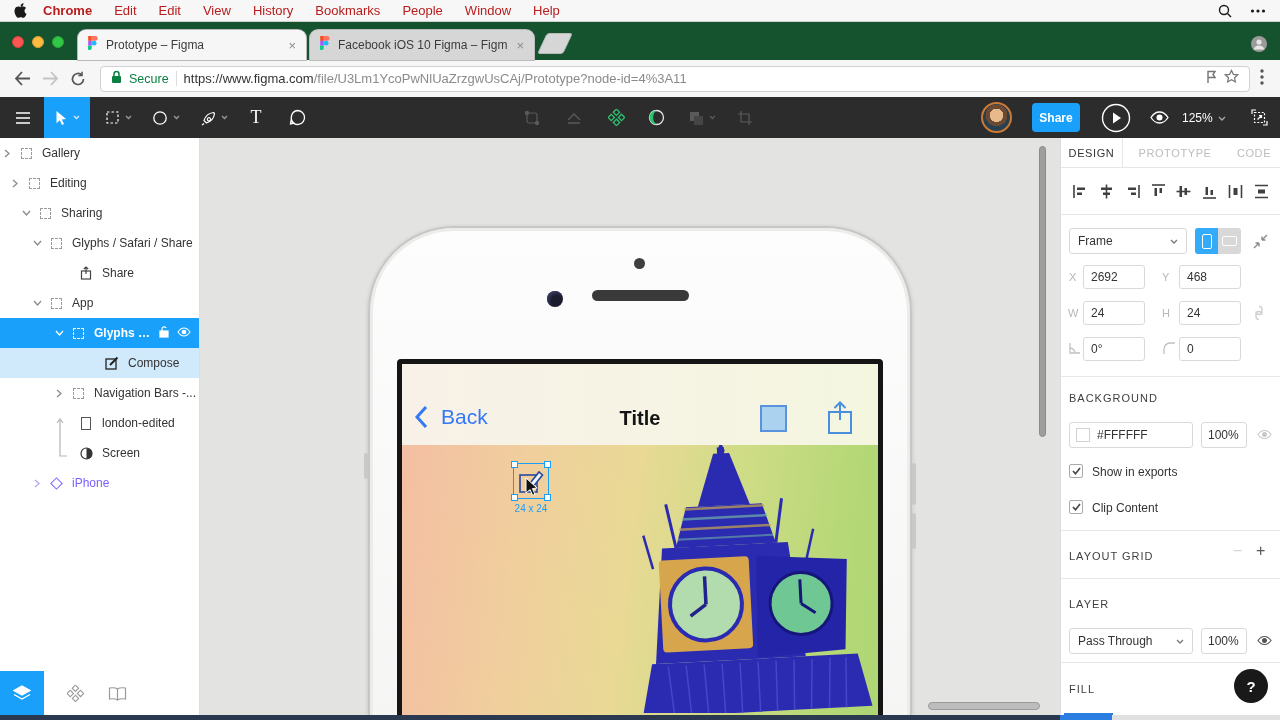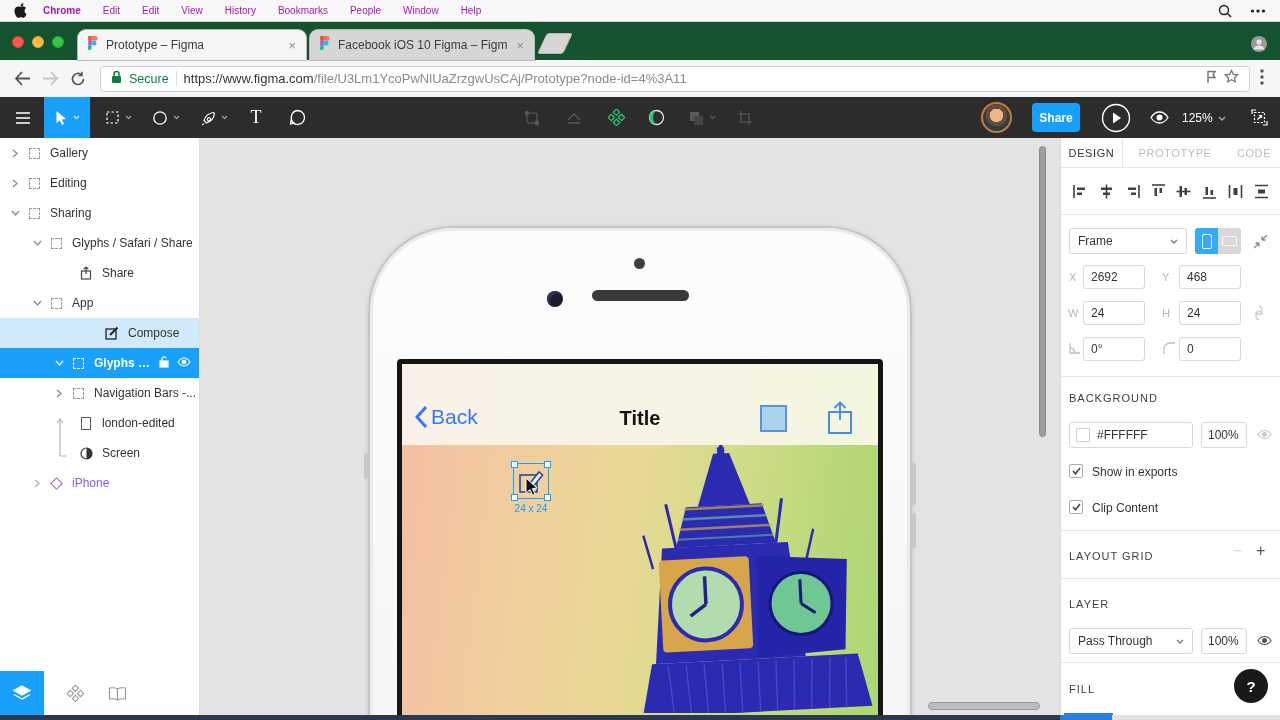--- a/index.html
+++ b/index.html
@@ -1,21 +1,21 @@
 <!DOCTYPE html>
 <html><head>
 <meta charset="utf-8">
 <style>
   * { margin:0; padding:0; box-sizing:border-box; }
   html,body { width:1280px; height:720px; overflow:hidden; font-family:"Liberation Sans",sans-serif; }
   #app { position:relative; width:1280px; height:720px; background:#e3e3e2; }
   .abs { position:absolute; }
 
   
-  #menubar { left:0; top:0; width:1280px; height:22px; background:#f7f7f7; border-bottom:1px solid #cfcfcf; display:flex; align-items:center; padding:0 14px; font-size:10px; color:#a21caf; z-index:40;}
+  #menubar { left:0; top:0; width:1280px; height:22px; background:#f7f7f7; border-bottom:1px solid #cfcfcf; display:flex; align-items:center; padding:0 14px; font-size:13px; color:#b91c1c; z-index:40;}
   #menubar .mitem { margin-right:22px; white-space:nowrap; }
   #menubar .appname { font-weight:bold; }
   #menubar .spacer { flex:1; }
   #menubar svg { display:block; }
 
   
   #tabstrip { left:0; top:22px; width:1280px; height:38px; background:#14532d; z-index:39; }
   .traffic { position:absolute; top:14px; left:12px; display:flex; gap:8px; }
   .tl { width:12px; height:12px; border-radius:50%; }
   .tl.red { background:#fc5753; border:1px solid #df3e38; }
@@ -67,21 +67,21 @@
   .sbicon { width:42px; display:flex; justify-content:center; }
 
   
   #canvas { left:200px; top:138px; width:860px; height:582px; background:#e3e3e2; overflow:hidden; z-index:10; }
   #phone { position:absolute; left:168px; top:88px; width:544px; height:640px; background:linear-gradient(180deg,#fdfdfd,#f3f3f2); border:2px solid #c6c6c4; border-radius:86px 86px 0 0; box-shadow:inset 0 0 0 3px #ececea, 0 1px 4px rgba(0,0,0,.15); }
   #sensor { position:absolute; left:434px; top:120px; width:11px; height:11px; border-radius:50%; background:#3f3f3f; }
   #camera { position:absolute; left:347px; top:153px; width:16px; height:16px; border-radius:50%; background:#1c1c30; box-shadow:inset 2px 2px 3px #39395e; }
   #speaker { position:absolute; left:392px; top:152px; width:97px; height:11px; border-radius:6px; background:#3a3a3a; }
   #screen { position:absolute; left:197px; top:221px; width:486px; height:520px; border:5px solid #151515; border-radius:4px; background:#fff; overflow:hidden; }
   #appnav { position:absolute; left:0; top:0; width:476px; height:81px; background:linear-gradient(90deg,#f8f1e8,#f4f6e0); }
-  #back-group { position:absolute; left:13px; top:41px; display:flex; align-items:center; gap:3px; color:#3478f7; font-size:21px; }
+  #back-group { position:absolute; left:13px; top:41px; display:flex; align-items:center; gap:13px; color:#3478f7; font-size:21px; }
   #nav-title { position:absolute; left:0; top:43px; width:100%; text-align:center; font-size:20px; font-weight:700; color:#141414; }
   #nav-square { position:absolute; left:358px; top:41px; width:27px; height:27px; border:2px solid #5a93dd; background:#abd2ef; }
   #londonimg { position:absolute; left:0; top:81px; width:476px; height:429px; background:linear-gradient(97deg,#f4bfa3 0%,#f0cf9d 25%,#e9d995 45%,#cfdc86 65%,#b7d877 85%,#abd573 100%); }
   
   #sel-box { position:absolute; left:314px; top:326px; width:34px; height:34px; outline:1px solid #18a0fb; }
   .handle { position:absolute; width:7px; height:7px; background:#fff; border:1px solid #18a0fb; }
   #sel-label { position:absolute; left:305px; top:365px; width:52px; text-align:center; color:#18a0fb; font-size:10px; }
   #cursor { position:absolute; left:325px; top:339px; }
   #vscroll { position:absolute; right:14px; top:8px; width:7px; height:291px; background:#9e9e9e; border:1px solid #8a8a8a; border-radius:4px; }
   #hscroll { position:absolute; left:728px; top:564px; width:112px; height:8px; background:#bdbdbd; border:1px solid #9a9a9a; border-radius:4px; }
@@ -345,43 +345,43 @@
     <div class="ftool" style="left:1244px;width:30px;">
       <svg width="17" height="17" viewBox="0 0 17 17" fill="none" stroke="#fff" stroke-width="1.2">
           <path d="M1 5V1h4M12 16h4v-4"></path>
           <rect x="3.5" y="3.5" width="10" height="10" stroke-dasharray="2 1.6"></rect>
           <path d="M6.5 10.5l4-4M10.5 9V6.5H8"></path>
         </svg>
     </div>
   </div>
 
   <div id="sidebar" class="abs">
+    <div class="lrow" style="padding-left:0;">
+      <span class="chev">
+          <svg width="6" height="9" viewBox="0 0 6 9" fill="none" stroke="#8a8a8a" stroke-width="1.3">
+            <path d="M1 1l4 3.5L1 8"></path>
+          </svg>
+        </span>
+      <span class="licon">
+          <span class="frame-ic"></span>
+        </span>
+      <span>Gallery</span>
+    </div>
     <div class="lrow" style="padding-left:8px;">
       <span class="chev">
           <svg width="6" height="9" viewBox="0 0 6 9" fill="none" stroke="#8a8a8a" stroke-width="1.3">
             <path d="M1 1l4 3.5L1 8"></path>
           </svg>
         </span>
       <span class="licon">
           <span class="frame-ic"></span>
         </span>
-      <span>Gallery</span>
-    </div>
-    <div class="lrow" style="padding-left:8px;">
-      <span class="chev">
-          <svg width="6" height="9" viewBox="0 0 6 9" fill="none" stroke="#8a8a8a" stroke-width="1.3">
-            <path d="M1 1l4 3.5L1 8"></path>
-          </svg>
-        </span>
-      <span class="licon">
-          <span class="frame-ic"></span>
-        </span>
       <span>Editing</span>
     </div>
-    <div class="lrow" style="padding-left:8px;">
+    <div class="lrow" style="padding-left:19px;">
       <span class="chev">
           <svg width="9" height="6" viewBox="0 0 9 6" fill="none" stroke="#8a8a8a" stroke-width="1.3">
             <path d="M1 1l3.5 4L8 1"></path>
           </svg>
         </span>
       <span class="licon">
           <span class="frame-ic"></span>
         </span>
       <span>Sharing</span>
     </div>
@@ -409,30 +409,20 @@
     <div class="lrow" style="padding-left:30px;">
       <span class="chev">
           <svg width="9" height="6" viewBox="0 0 9 6" fill="none" stroke="#8a8a8a" stroke-width="1.3">
             <path d="M1 1l3.5 4L8 1"></path>
           </svg>
         </span>
       <span class="licon">
           <span class="frame-ic"></span>
         </span>
       <span>App</span>
-    </div>
-    <div class="lrow child-sel" style="padding-left:86px;">
-      <span class="chev"></span>
-      <span class="licon">
-          <svg width="14" height="14" viewBox="0 0 14 14" fill="none" stroke="#222" stroke-width="1.3">
-            <rect x="1" y="3" width="10" height="10"></rect>
-            <path d="M5 9L12.5 1.5" stroke-width="2"></path>
-          </svg>
-        </span>
-      <span>Compose</span>
     </div>
     <div class="lrow sel" style="padding-left:52px;">
       <span class="chev">
           <svg width="9" height="6" viewBox="0 0 9 6" fill="none" stroke="#fff" stroke-width="1.3">
             <path d="M1 1l3.5 4L8 1"></path>
           </svg>
         </span>
       <span class="licon">
           <span class="frame-ic"></span>
         </span>
@@ -440,20 +430,30 @@
       <span class="sel-icons">
         <span><svg width="10" height="12" viewBox="0 0 10 12" fill="none" stroke="#fff" stroke-width="1.2">
               <rect x="1" y="5" width="8" height="6" fill="#fff"></rect>
               <path d="M3 5V3a2.2 2.2 0 0 1 4.2-.9"></path>
             </svg></span>
         <span><svg width="14" height="10" viewBox="0 0 14 10" fill="none" stroke="#fff" stroke-width="1.1">
               <path d="M1 5C3 2 5 1 7 1s4 1 6 4c-2 3-4 4-6 4S3 8 1 5z"></path>
               <circle cx="7" cy="5" r="1.8" fill="#fff"></circle>
             </svg></span>
       </span>
+    </div>
+    <div class="lrow child-sel" style="padding-left:86px;">
+      <span class="chev"></span>
+      <span class="licon">
+          <svg width="14" height="14" viewBox="0 0 14 14" fill="none" stroke="#222" stroke-width="1.3">
+            <rect x="1" y="3" width="10" height="10"></rect>
+            <path d="M5 9L12.5 1.5" stroke-width="2"></path>
+          </svg>
+        </span>
+      <span>Compose</span>
     </div>
     <div class="lrow" style="padding-left:52px;">
       <span class="chev">
           <svg width="6" height="9" viewBox="0 0 6 9" fill="none" stroke="#8a8a8a" stroke-width="1.3">
             <path d="M1 1l4 3.5L1 8"></path>
           </svg>
         </span>
       <span class="licon">
           <span class="frame-ic" style="border-style:dashed;"></span>
         </span>

